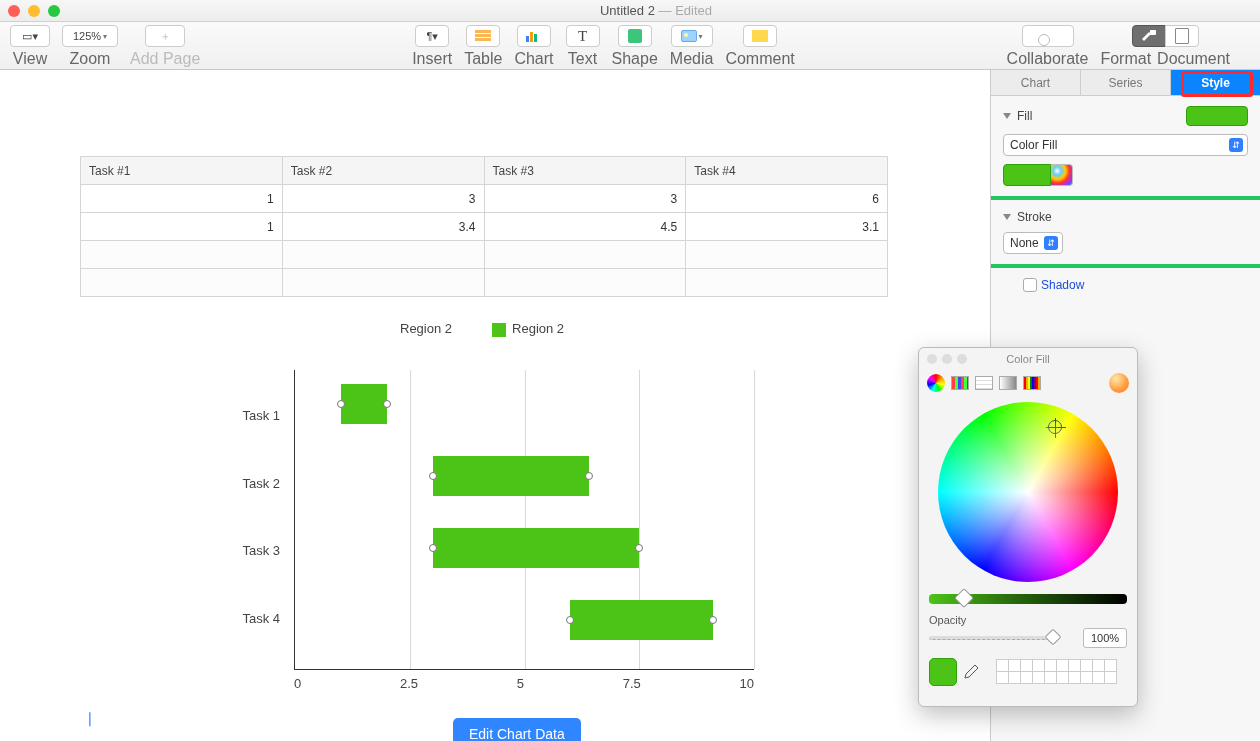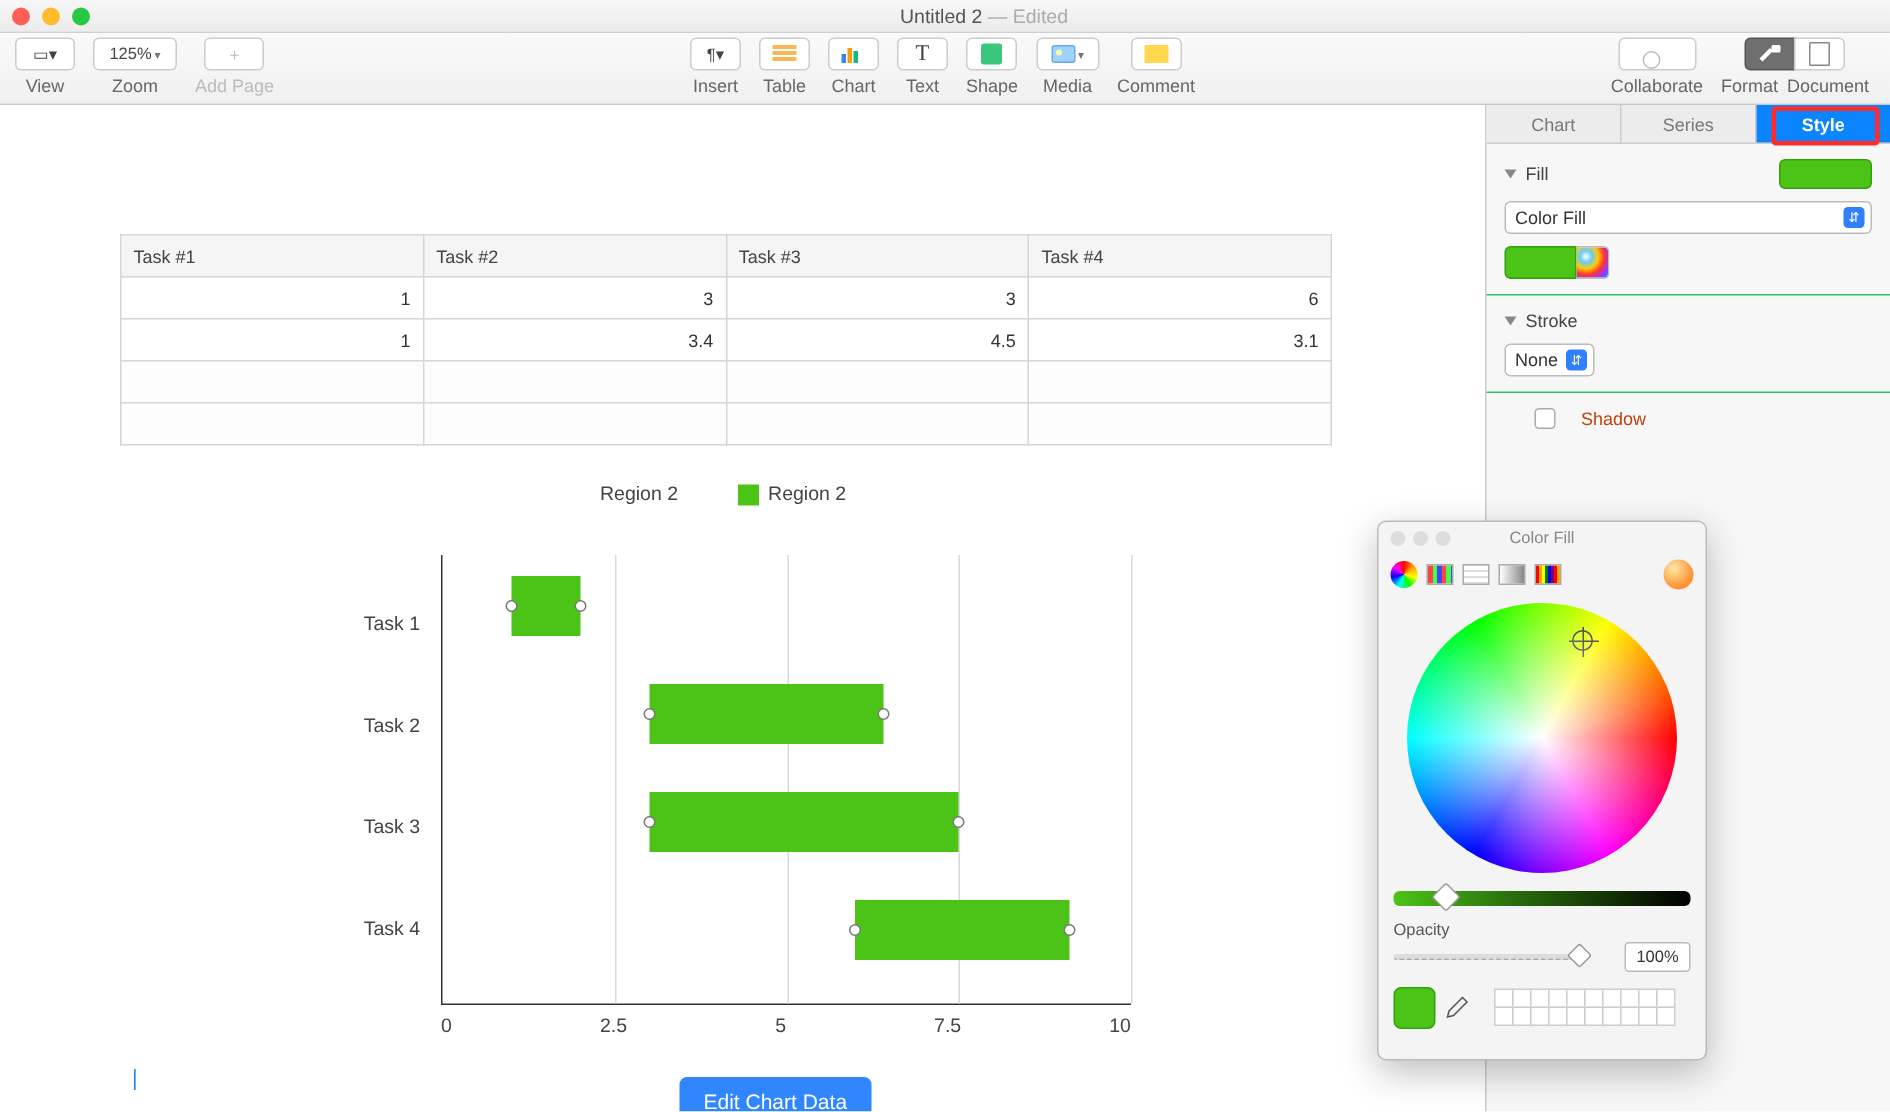--- a/index.html
+++ b/index.html
@@ -12,21 +12,21 @@
   .dot.red{background:#ff5f57;} .dot.yellow{background:#ffbd2e;} .dot.green{background:#28c940;}
   .title-center { flex:1; text-align:center; font-size:13px; color:#555; }
   .title-center .edited { color:#aaa; }
 
   
   .toolbar { height: 48px; background: linear-gradient(#fafafa,#f0f0f0); border-bottom:1px solid #c8c8c8; display:flex; align-items:flex-start; padding:3px 10px 0 10px; position:relative; }
   .tool-group { display:flex; flex-direction:column; align-items:center; margin-right:12px; }
   .tbtn { height:22px; background:#fff; border:1px solid #ccc; border-radius:4px; display:flex; align-items:center; justify-content:center; padding:0 25px; font-size:11px; color:#444; }
   .tbtn.small{ width:40px; padding:0; }
   .tbtn.icon{ width:34px; padding:0; }
-  .tool-label { font-size:12px; color:#666; margin-top:3px; }
+  .tool-label { font-size:16px; color:#666; margin-top:3px; }
   .spacer { flex:1; }
   .seg { display:flex; }
   .seg .tbtn { border-radius:0; margin-left:-1px;}
   .seg .tbtn:first-child{border-radius:4px 0 0 4px; margin-left:0;}
   .seg .tbtn:last-child{border-radius:0 4px 4px 0;}
   .seg .tbtn.dark{ background:#6f6f6f; border-color:#555; }
   .cyan-sq{ width:14px; height:14px; background:#3ac77c; border-radius:2px;}
   .pic-ic{ width:16px; height:12px; background:#9fd3ff; border:1px solid #6aa8e8; border-radius:2px; position:relative;}
   .pic-ic::after{content:""; position:absolute; left:2px; top:2px; width:4px; height:4px; background:#fff7a0; border-radius:50%;}
   .note-ic{width:16px; height:12px; background:#ffd84d; border-radius:1px;}
@@ -64,33 +64,33 @@
 
   .cursor-mark{ position:absolute; left:84px; top:640px; color:#2f86ff; font-size:14px;}
 
   
   .insp-tabs { display:flex; height:26px; border-bottom:1px solid #ccc; background:#ececec;}
   .insp-tab { flex:1; display:flex; align-items:center; justify-content:center; font-size:12px; color:#777; border-right:1px solid #ccc;}
   .insp-tab:last-child{border-right:none;}
   .insp-tab.active{ background:#0a84ff; color:#ffffff; font-weight:600;}
   .hl-box{ position:absolute; left:1181px; top:71px; width:72px; height:26px; border:3px solid #ff2a2a; border-radius:3px; pointer-events:none;}
 
-  .sect { padding:10px 12px; border-bottom:1px solid #22c55e;}
+  .sect { padding:10px 12px; border-bottom:4px solid #22c55e;}
   .sect-header{ display:flex; align-items:center; font-size:12px; color:#444; margin-bottom:8px;}
   .disc{ width:0;height:0;border-left:4px solid transparent;border-right:4px solid transparent;border-top:6px solid #888; margin-right:6px;}
   .fill-swatch{ width:62px; height:20px; background:#4cc417; border:1px solid #2ea20a; border-radius:4px; margin-left:auto;}
   .sel-row{ display:flex; align-items:center; gap:6px; }
   .select{ flex:1; height:22px; background:#fff; border:1px solid #bbb; border-radius:4px; display:flex; align-items:center; padding:0 6px; font-size:12px; position:relative;}
   .select .chev{ position:absolute; right:4px; width:14px; height:14px; background:#2f7fff; border-radius:3px; display:flex; align-items:center; justify-content:center; color:#fff; font-size:9px;}
   .color-combo{ display:flex; margin-top:8px;}
   .cc-sw{ width:48px; height:22px; background:#4cc417; border:1px solid #2ea20a; border-radius:4px 0 0 4px;}
   .cc-wheel{ width:22px;height:22px; border:1px solid #bbb; border-left:none; border-radius:0 4px 4px 0; background:radial-gradient(circle at 30% 30%, #fff, #6cf 20%, #fc0 40%, #f33 60%, #93f 80%, #09f);}
   .stroke-sel{ display:flex; gap:6px; align-items:center;}
   .stroke-sel .select{ width:60px; flex:none;}
-  .chk-row{ display:flex; align-items:center; gap:17px; font-size:12px; color:#c2410c;padding-left:20px;}
+  .chk-row{ display:flex; align-items:center; gap:4px; font-size:12px; color:#1d4ed8;padding-left:20px;}
   .chk{ width:14px;height:14px;border:1px solid #aaa;border-radius:3px;background:#fff;}
 
   
   .popover{ position:absolute; left:918px; top:347px; width:220px; height:360px; background:#f4f4f4; border:1px solid #bbb; border-radius:6px; box-shadow:0 8px 24px rgba(0,0,0,0.25);}
   .pop-title{ height:22px; display:flex; align-items:center; justify-content:center; font-size:11px; color:#888; position:relative;}
   .pop-dots{position:absolute; left:8px; display:flex; gap:5px;}
   .pop-dots .pd{width:10px;height:10px;border-radius:50%;background:#ddd;}
   .pop-row{ height:26px; display:flex; align-items:center; padding:0 8px; gap:6px;}
   .wheel-ic{width:18px;height:18px;border-radius:50%;background:conic-gradient(red,orange,yellow,lime,cyan,blue,magenta,red);}
   .pal-ic{width:18px;height:14px;border:1px solid #aaa;background:repeating-linear-gradient(90deg,#f44,#f44 3px,#4f4 3px,#4f4 6px,#44f 6px,#44f 9px);}
@@ -202,21 +202,21 @@
   <div class="spacer"></div>
 
   <div class="tool-group">
     <div class="tbtn" style="width:40px">
         <span class="collab-ic"></span>
       </div>
     <div class="tool-label">Collaborate</div>
   </div>
 
   <div style="display:flex; margin-left:auto;">
-    <div class="tool-group" style="margin-right:4px;">
+    <div class="tool-group" style="margin-right:20px;">
       <div class="seg">
         <div class="tbtn icon dark">
           <svg width="18" height="14" viewBox="0 0 18 14">
               <path d="M2 10 L9 3 L11 5 L4 12 Z" fill="#fff"></path>
               <rect x="10" y="1" width="6" height="5" rx="1" fill="#fff"></rect>
             </svg>
         </div>
         <div class="tbtn icon">
             <span class="doc-ic"></span>
           </div>

